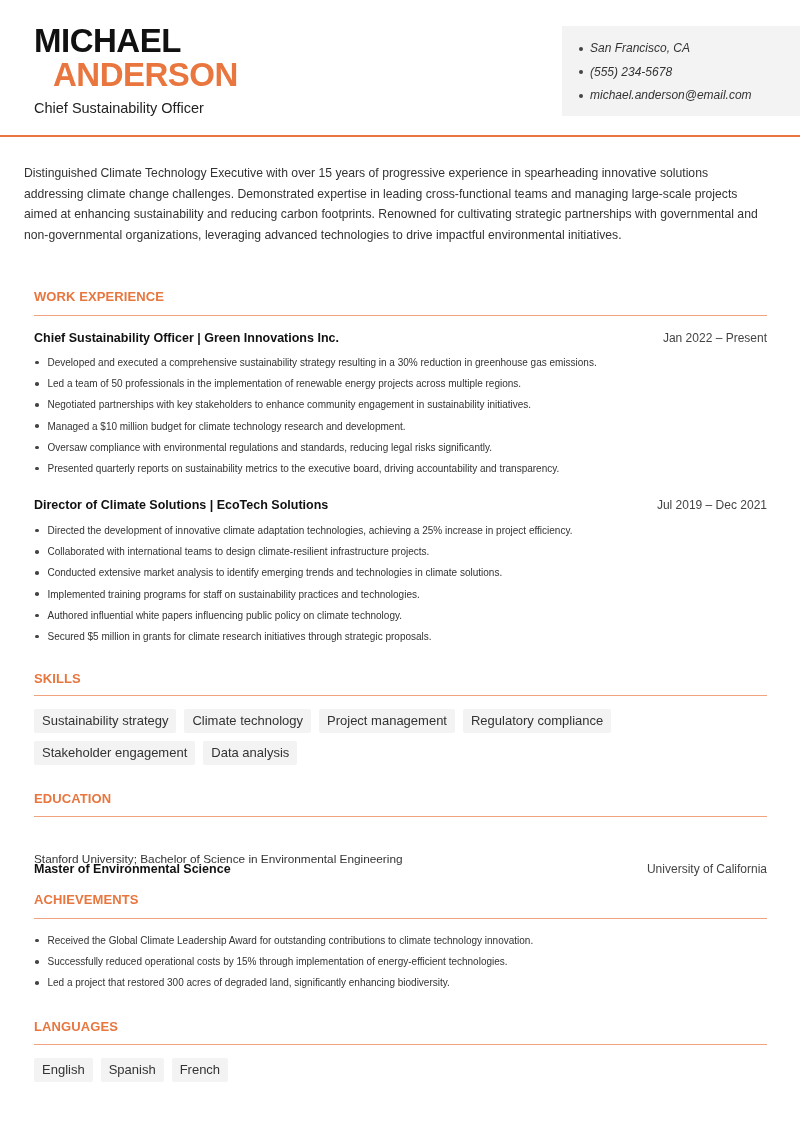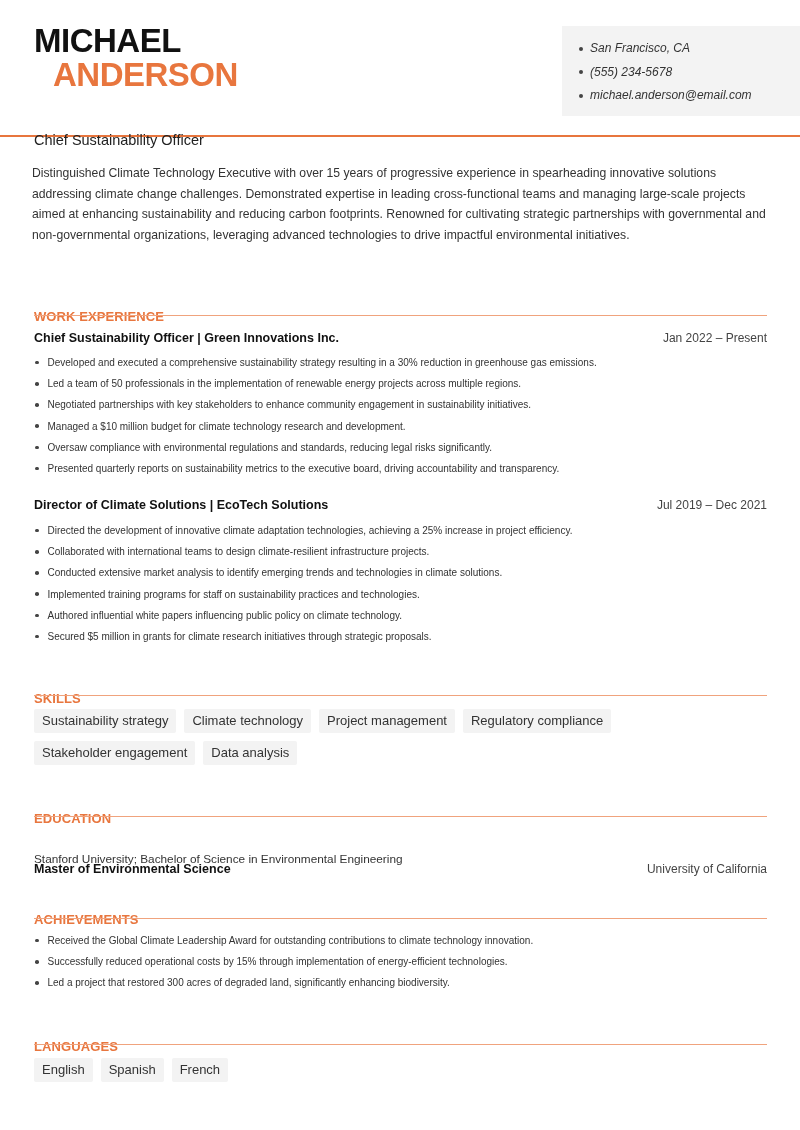--- a/index.html
+++ b/index.html
@@ -17,42 +17,42 @@
     .name-first {
       position: absolute; left: 34px; top: 22px;
       font-size: 33px; font-weight: 700; color: #111111; letter-spacing: -0.5px; line-height: 38px;
     }
     .name-last {
       position: absolute; left: 34px; top: 56px;
       font-size: 33px; font-weight: 700; color: #e8763e; letter-spacing: -0.5px; line-height: 38px; margin-left: 19px;
     }
     .job-title {
       position: absolute; left: 34px; top: 99px;
-      font-size: 14.5px; color: #222222; line-height: 18px; margin-top: 32px;
+      font-size: 14.5px; color: #222222; line-height: 18px;
     }
     .contact-box {
       position: absolute; left: 562px; top: 26px; width: 238px; height: 90px;
       background: #f3f3f3; padding: 11px 0 0 17px;
     }
     .contact-item {
       font-size: 12px; color: #333333; line-height: 23.5px; display: flex; align-items: center; font-style: italic;
     }
     .bullet-dot {
       display: inline-block; width: 4px; height: 4px; border-radius: 50%;
       background: #444444; margin-right: 7px; flex: 0 0 auto;
     }
 
     
     .summary {
-      position: absolute; left: 32px; top: 163px; width: 735px;
+      position: absolute; left: 24px; top: 163px; width: 735px;
       font-size: 12.2px; line-height: 20.5px; color: #333333;
     }
     .section-title {
       position: absolute; left: 34px;
-      font-size: 13px; font-weight: 700; color: #e8763e; letter-spacing: 0.1px; margin-top: 20px;
+      font-size: 13px; font-weight: 700; color: #e8763e; letter-spacing: 0.1px;
     }
     .section-rule {
       position: absolute; left: 34px; width: 733px; height: 1px; background: #f0a37d;
     }
     .job-head {
       position: absolute; left: 34px; width: 733px; display: flex; justify-content: space-between;
       font-size: 12.5px; line-height: 16px;
     }
     .job-role { font-weight: 700; color: #111111; }
     .job-dates { color: #444444; font-size: 12px; }

